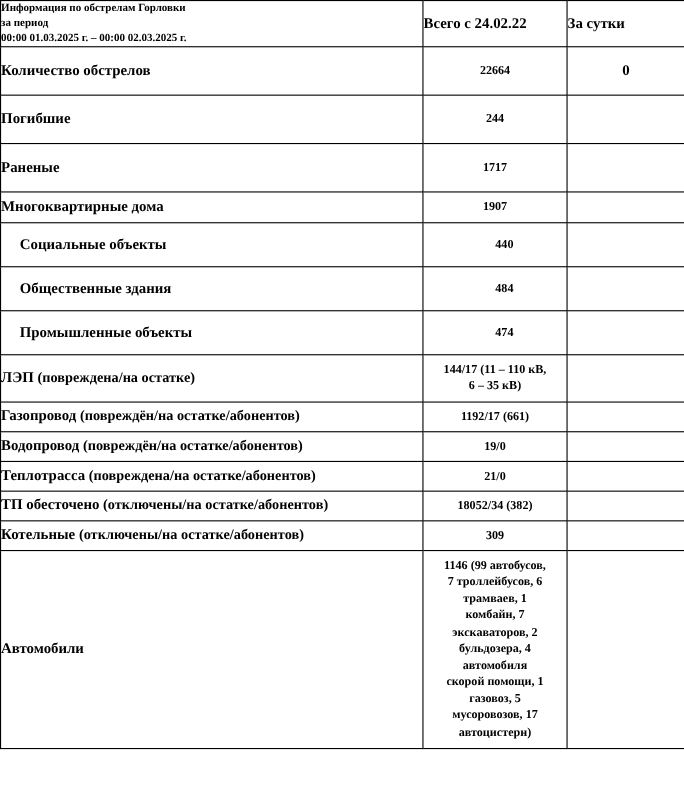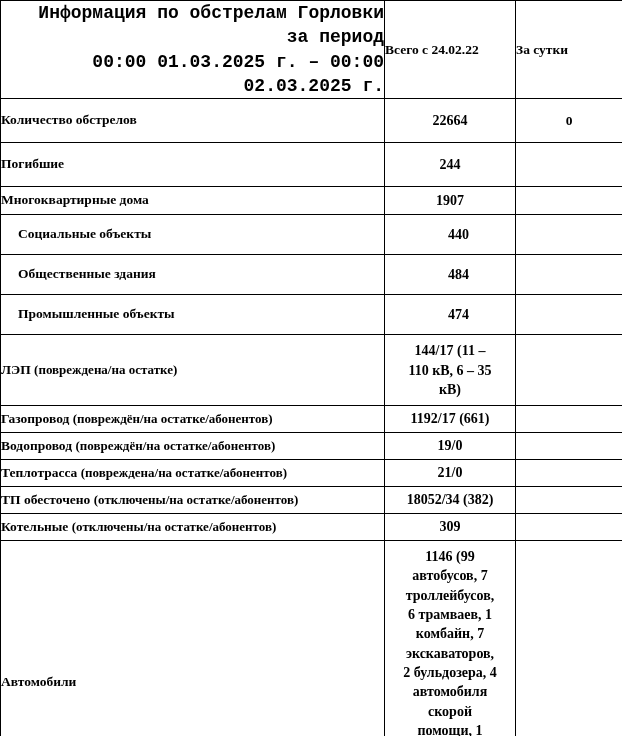--- a/index.html
+++ b/index.html
@@ -25,26 +25,25 @@
     vertical-align: middle;
     padding: 0;
   }
   
   col.c-label { width: 384px; }
   col.c-total { width: 131px; }
   col.c-day   { width: 107px; }
 
   
   .hdr-title {
-    text-align: right;
+    text-align: left;
     font-weight: bold;
-    font-size: 18px;
+    font-size: 10px;
     line-height: 1.35;
     padding: 7px 6px 9px 6px;
-    font-family: Liberation Mono, monospace;
   }
   .hdr-title .line { display: block; }
   .hdr-total, .hdr-day {
     text-align: left;
     font-weight: bold;
     font-size: 13.5px;
     padding: 4px;
   }
 
   
@@ -56,21 +55,21 @@
     line-height: 1.25;
   }
   .lbl .note {
     font-weight: bold;
     font-size: 13px;
     margin-top: 37px;
   }
   .val {
     text-align: center;
     font-weight: bold;
-    font-size: 14px;
+    font-size: 11px;
     line-height: 1.3;
     padding: 4px 5px;
   }
   .val.multiline { line-height: 1.38; padding: 6px 18px; }
   .day {
     text-align: center;
     font-weight: bold;
     font-size: 13.5px;
   }
   tr.r-tall td   { height: 44px; margin-top: 48px; }
@@ -102,20 +101,25 @@
   <tbody>
 
   <tr class="r-tall">
         <td class="lbl"><span>Количество обстрелов</span></td>
         <td class="val">22664</td>
         <td class="day">0</td>
       </tr>
       <tr class="r-tall">
         <td class="lbl"><span>Погибшие</span></td>
         <td class="val">244</td>
+        <td class="day"></td>
+      </tr>
+      <tr class="r-tall">
+        <td class="lbl"><span>Раненые</span></td>
+        <td class="val">1717</td>
         <td class="day"></td>
       </tr>
       <tr class="r-short">
         <td class="lbl"><span>Многоквартирные дома</span></td>
         <td class="val">1907</td>
         <td class="day"></td>
       </tr>
       <tr class="r-mid">
         <td class="lbl"><span>Социальные объекты</span></td>
         <td class="val">440</td>

